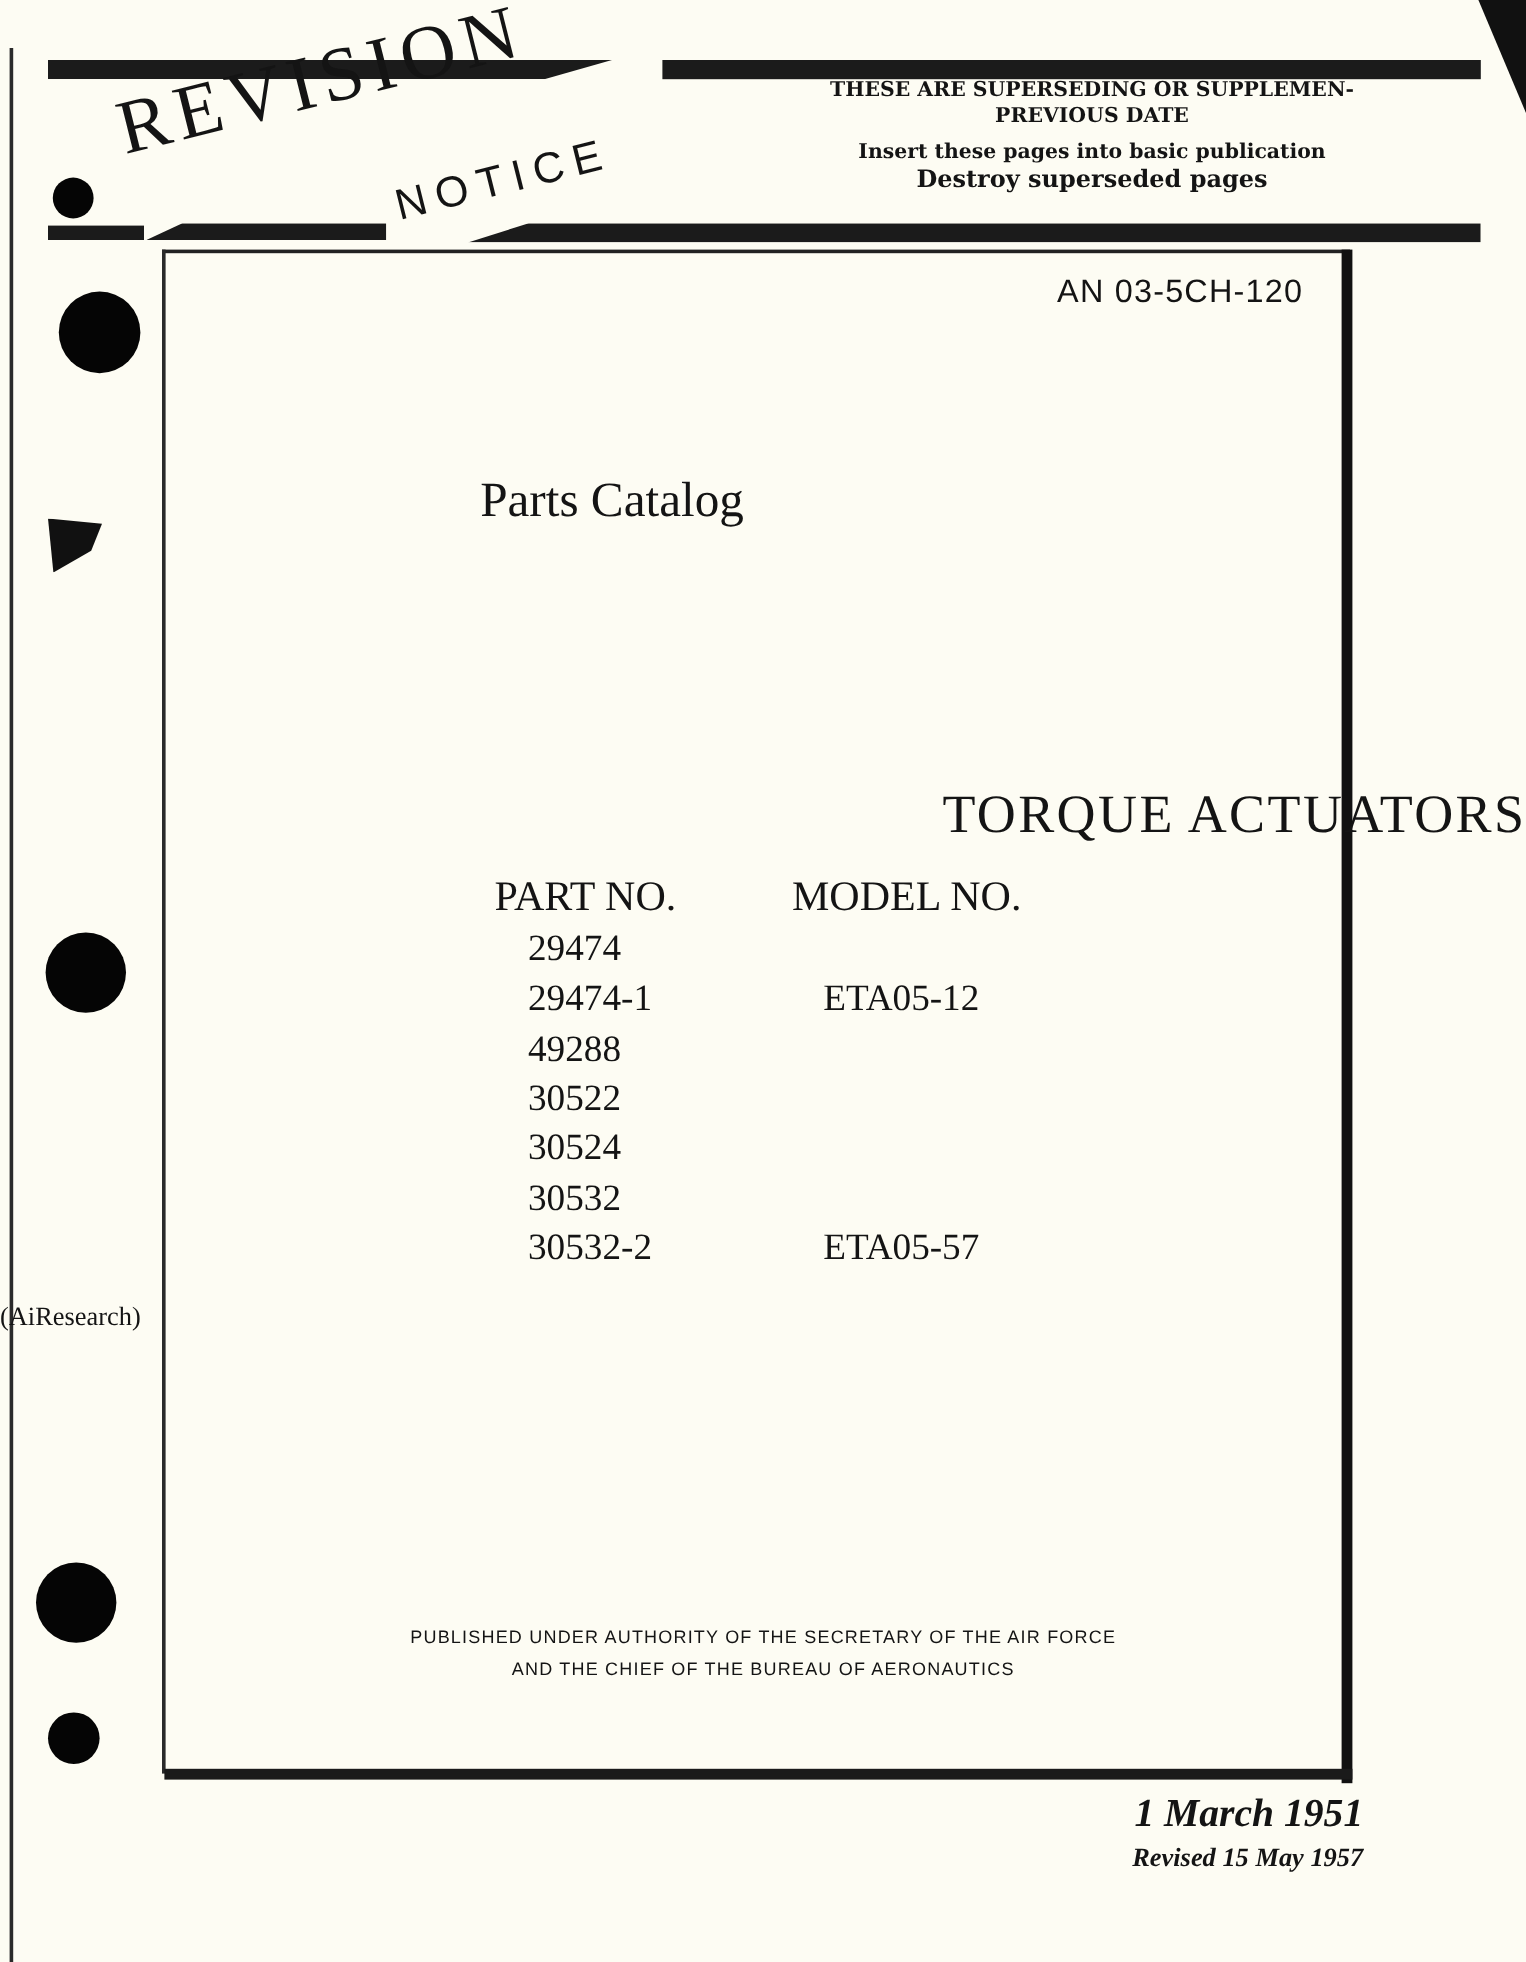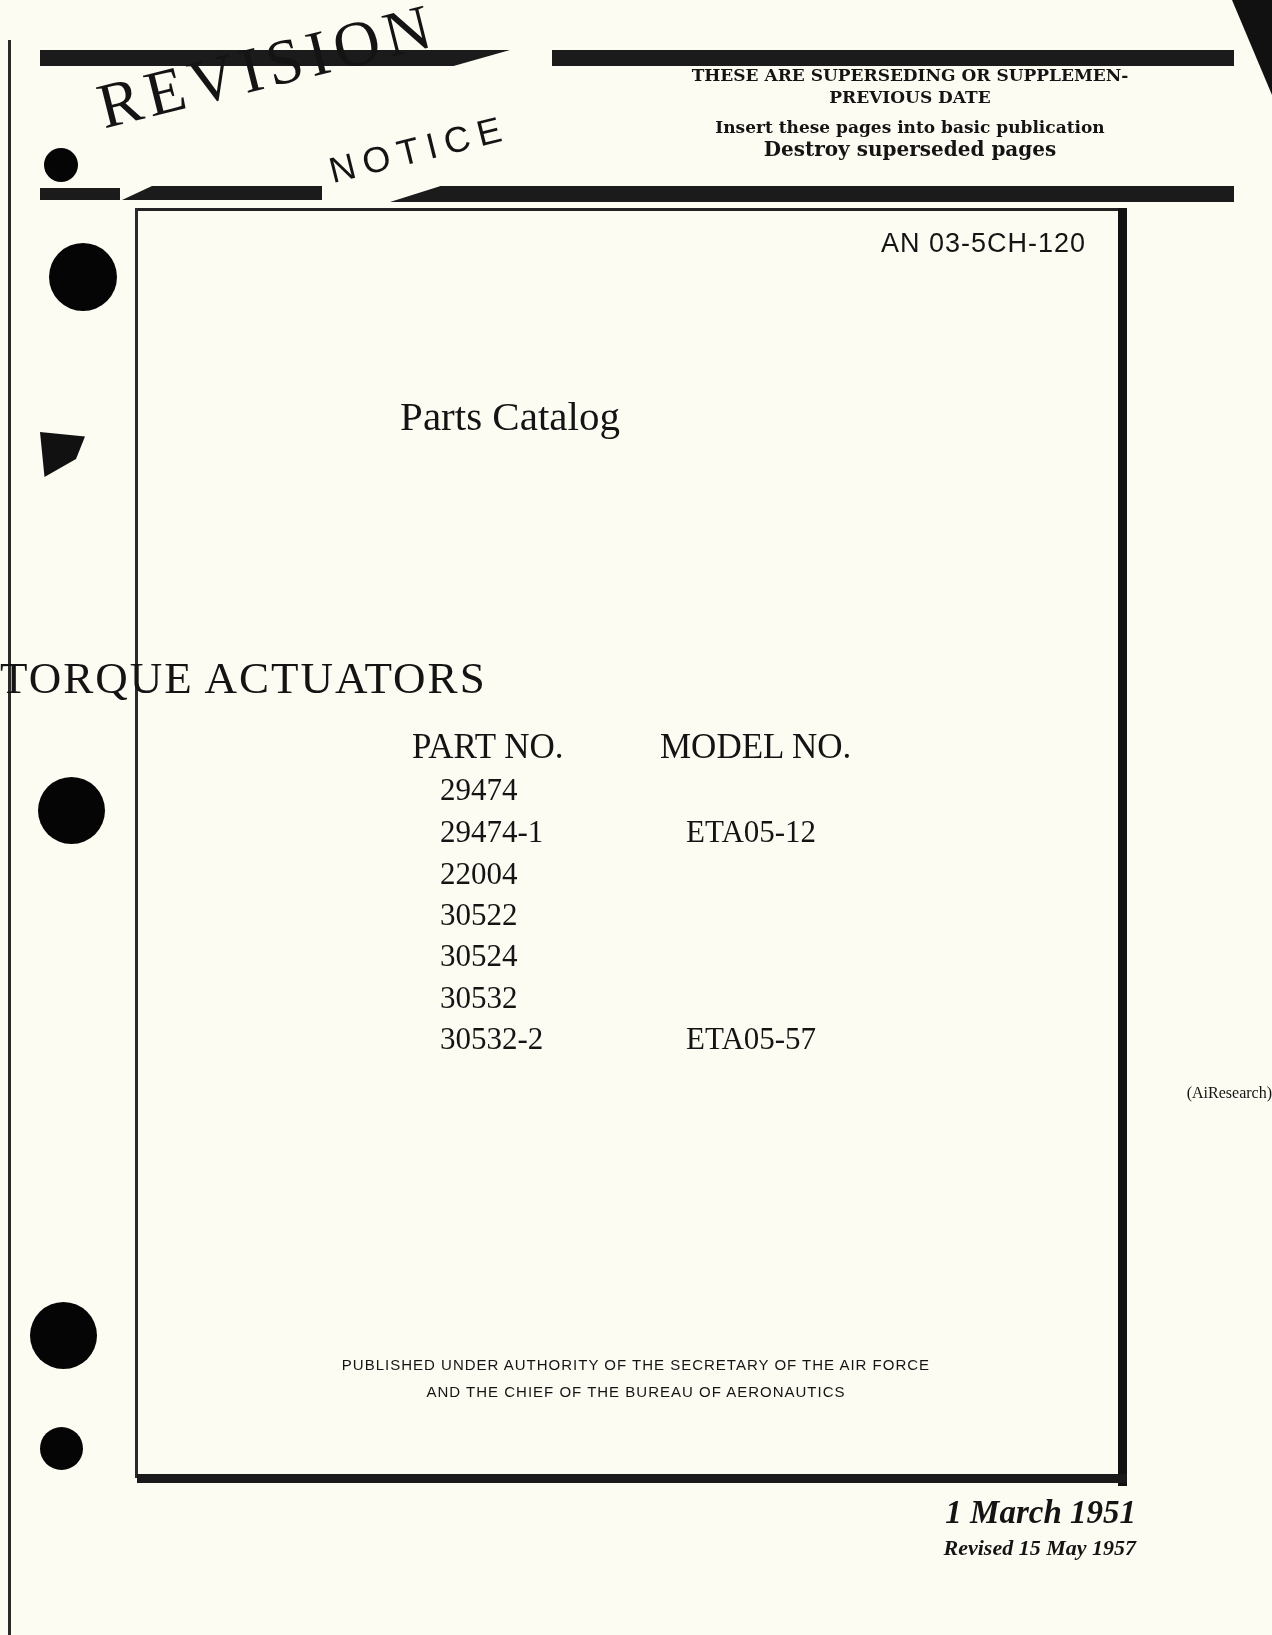--- a/index.html
+++ b/index.html
@@ -26,25 +26,25 @@
     transform:rotate(-14deg); transform-origin:left bottom; font-family:"Liberation Sans", sans-serif;
   }
   .notice-box {
     position:absolute; left:640px; top:64px; width:540px; text-align:center;
     font-family:"DejaVu Serif", serif; font-weight:bold;
   }
   .nb-caps { font-size:17px; line-height:22px; font-weight:bold; }
   .nb-sub { font-size:17px; line-height:22px; margin-top:8px; }
   .doc-num { position:absolute; right:186px; top:228px; font-family:"Liberation Sans", sans-serif; font-size:27px; letter-spacing:1px; }
   .parts-catalog { position:absolute; left:0; width:1020px; top:392px; text-align:center; font-size:41px; }
-  .title { position:absolute; left:0; width:1272px; top:652px; text-align:left; font-size:45px; letter-spacing:2px; }
+  .title { position:absolute; left:0; width:1272px; top:652px; text-align:right; font-size:45px; letter-spacing:2px; }
   .col-head { position:absolute; top:727px; font-size:35px; }
   .part { position:absolute; left:440px; font-size:31px; }
   .model { position:absolute; left:686px; font-size:31px; }
-  .maker { position:absolute; left:0; width:1272px; top:1084px; text-align:right; font-size:16px; }
+  .maker { position:absolute; left:0; width:1272px; top:1084px; text-align:left; font-size:22px; }
   .published { position:absolute; left:0; width:1272px; top:1351px; text-align:center;
     font-family:"Liberation Sans", sans-serif; font-size:15px; line-height:27px; letter-spacing:1px; }
   .date { position:absolute; right:136px; top:1494px; font-size:33px; font-style:italic; font-weight:bold; }
   .revised { position:absolute; right:136px; top:1535px; font-size:22px; font-style:italic; font-weight:bold;margin-left:36px; }
   .smudge { position:absolute; left:40px; top:432px; width:45px; height:45px; background:#111;
     clip-path:polygon(0 0, 100% 10%, 80% 60%, 10% 100%); }
 </style>
 </head>
 <body>
 
@@ -82,21 +82,21 @@
 <div class="doc-num">AN 03-5CH-120</div>
 <div class="parts-catalog">Parts Catalog</div>
 <div class="title">TORQUE ACTUATORS</div>
 
 <div class="col-head" style="left:412px">PART NO.</div>
 <div class="col-head" style="left:660px">MODEL NO.</div>
 
 <div class="part" style="top:772px">29474</div>
 <div class="part" style="top:814px">29474-1</div>
 <div class="model" style="top:814px">ETA05-12</div>
-<div class="part" style="top:856px">22004</div>
+<div class="part" style="top:856px">49288</div>
 <div class="part" style="top:897px">30522</div>
 <div class="part" style="top:938px">30524</div>
 <div class="part" style="top:980px">30532</div>
 <div class="part" style="top:1021px">30532-2</div>
 <div class="model" style="top:1021px">ETA05-57</div>
 
 <div class="maker">(AiResearch)</div>
 
 <div class="published">
   <div>PUBLISHED UNDER AUTHORITY OF THE SECRETARY OF THE AIR FORCE</div>

